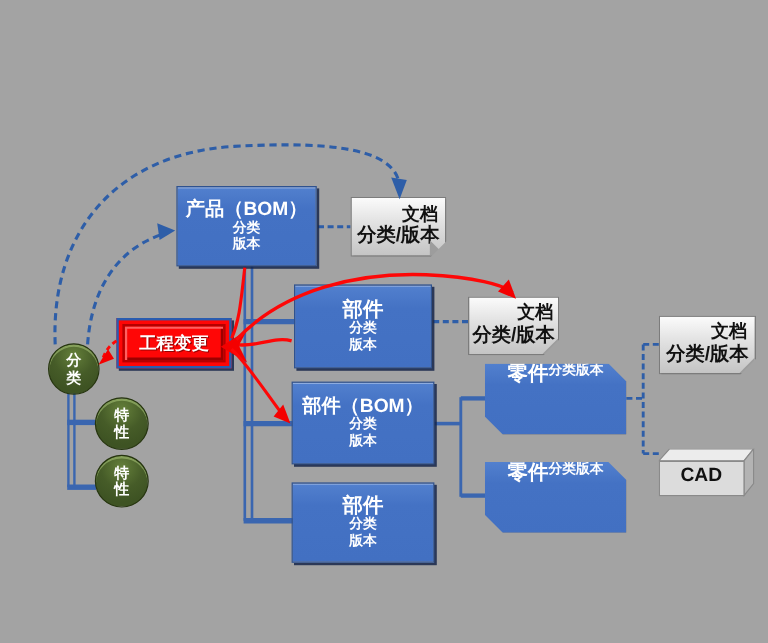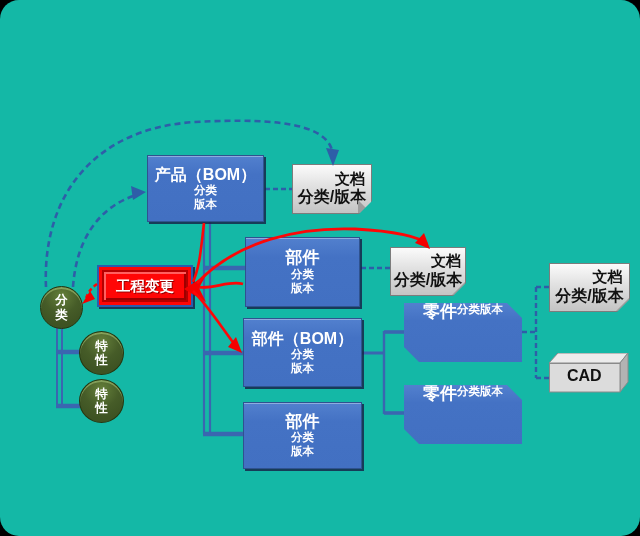--- a/index.html
+++ b/index.html
@@ -1,17 +1,17 @@
 <!DOCTYPE html>
 <html><head>
 <meta charset="utf-8">
 <style>
   html,body{margin:0;padding:0;background:#000;}
-  .stage{position:relative;width:640px;height:536px;background:#14b8a6;overflow:hidden;
-         font-family:"Liberation Sans","DejaVu Sans",sans-serif;border-radius:19px;}
+  .stage{position:relative;width:640px;height:536px;background:#a3a3a3;overflow:hidden;
+         font-family:"Liberation Sans","DejaVu Sans",sans-serif;}
   svg.layer{position:absolute;left:0;top:0;width:640px;height:536px;pointer-events:none;}
 
   
   .bnode{position:absolute;background:linear-gradient(180deg,#5280ce 0%,#4472C4 28%,#4270c2 100%);
          border:1px solid #2F528F;box-shadow:2px 2px 0 rgba(22,38,74,.85), inset 0 1px 0 rgba(255,255,255,.35);
          color:#fff;text-align:center;box-sizing:border-box;display:flex;flex-direction:column;justify-content:center;}
   .bnode .t{font-weight:bold;font-size:16px;line-height:1.15;}
   .bnode .s{font-weight:bold;font-size:11.5px;line-height:1.2;}
 
   
@@ -161,21 +161,21 @@
   </div>
 
   <div class="dnode" style="left:549px;top:263px;width:81px;height:49px">
     <div class="t">文档</div>
     <div class="s">分类/版本</div>
     <svg class="fold" width="13" height="13">
       <polygon points="13,0 0,13 13,13" fill="#9d9d9d"></polygon>
     </svg>
   </div>
 
-  <div style="position:absolute;left:549px;top:353px;width:71px;height:40px">
+  <div style="position:absolute;left:549px;top:374px;width:71px;height:40px">
     <svg width="80" height="40">
       <polygon points="0,10 9,0 79,0 71,10" fill="#ececec" stroke="#8a8a8a" stroke-width="1"></polygon>
       <polygon points="71,10 79,0 79,29 71,39" fill="#b3b3b3" stroke="#8a8a8a" stroke-width="1"></polygon>
       <rect x="0.5" y="10.5" width="70.5" height="28.5" fill="#dcdcdc" stroke="#8a8a8a" stroke-width="1"></rect>
     </svg>
     <div class="cadtxt" style="left:18px;top:14px">CAD</div>
   </div>
 
   <svg class="layer">
 

